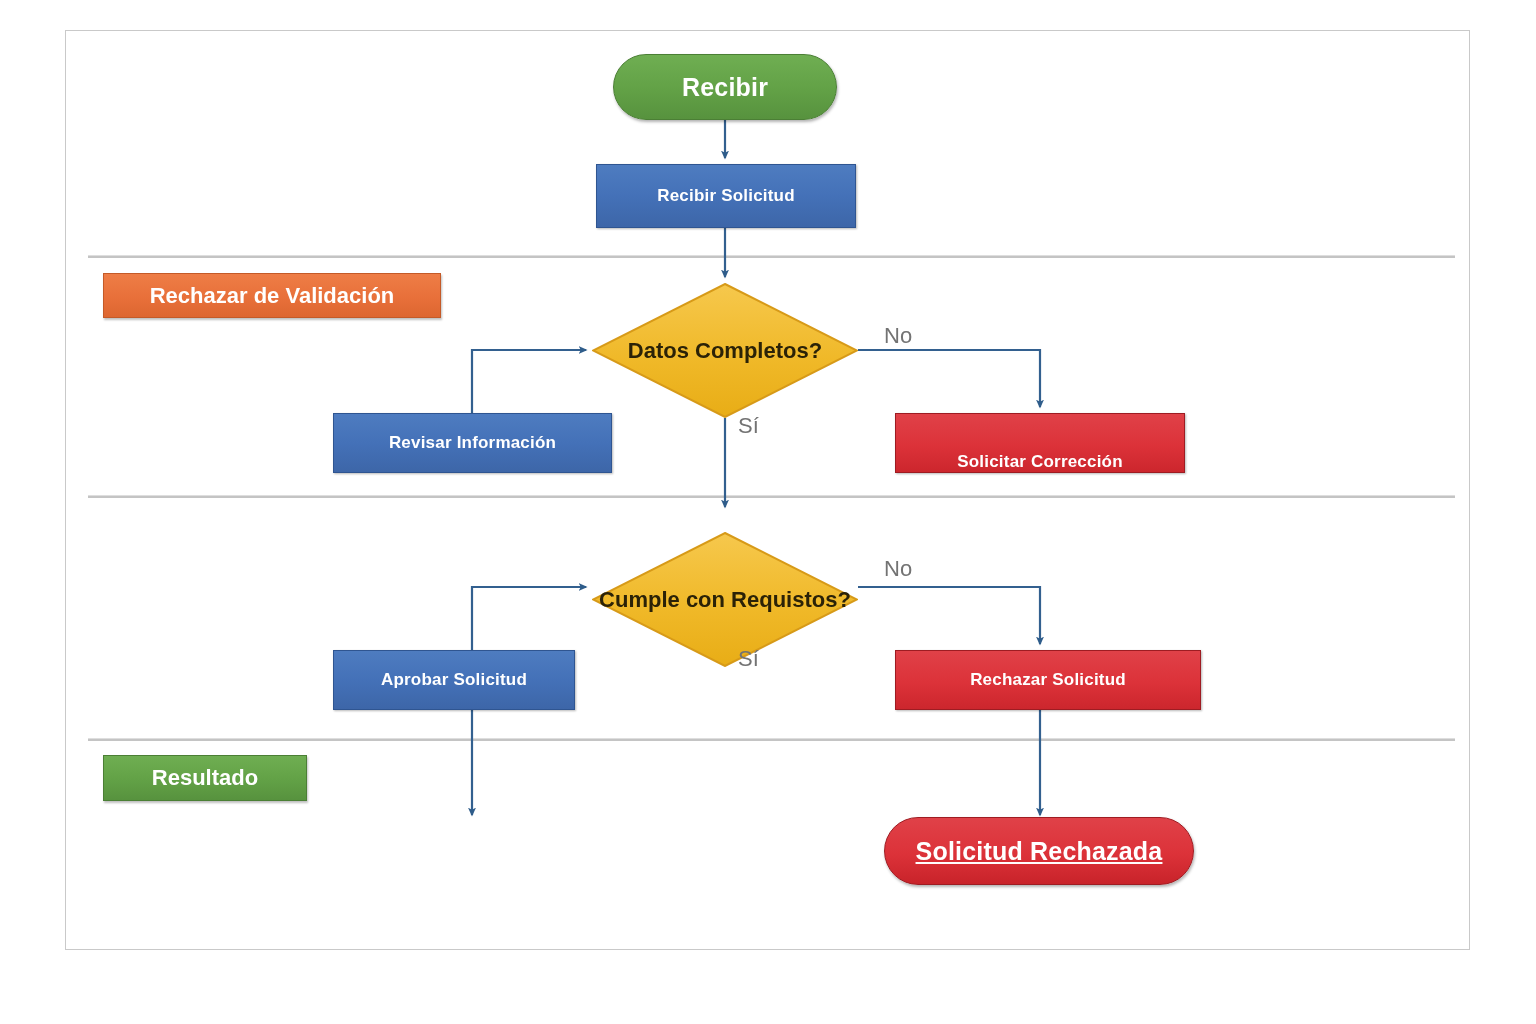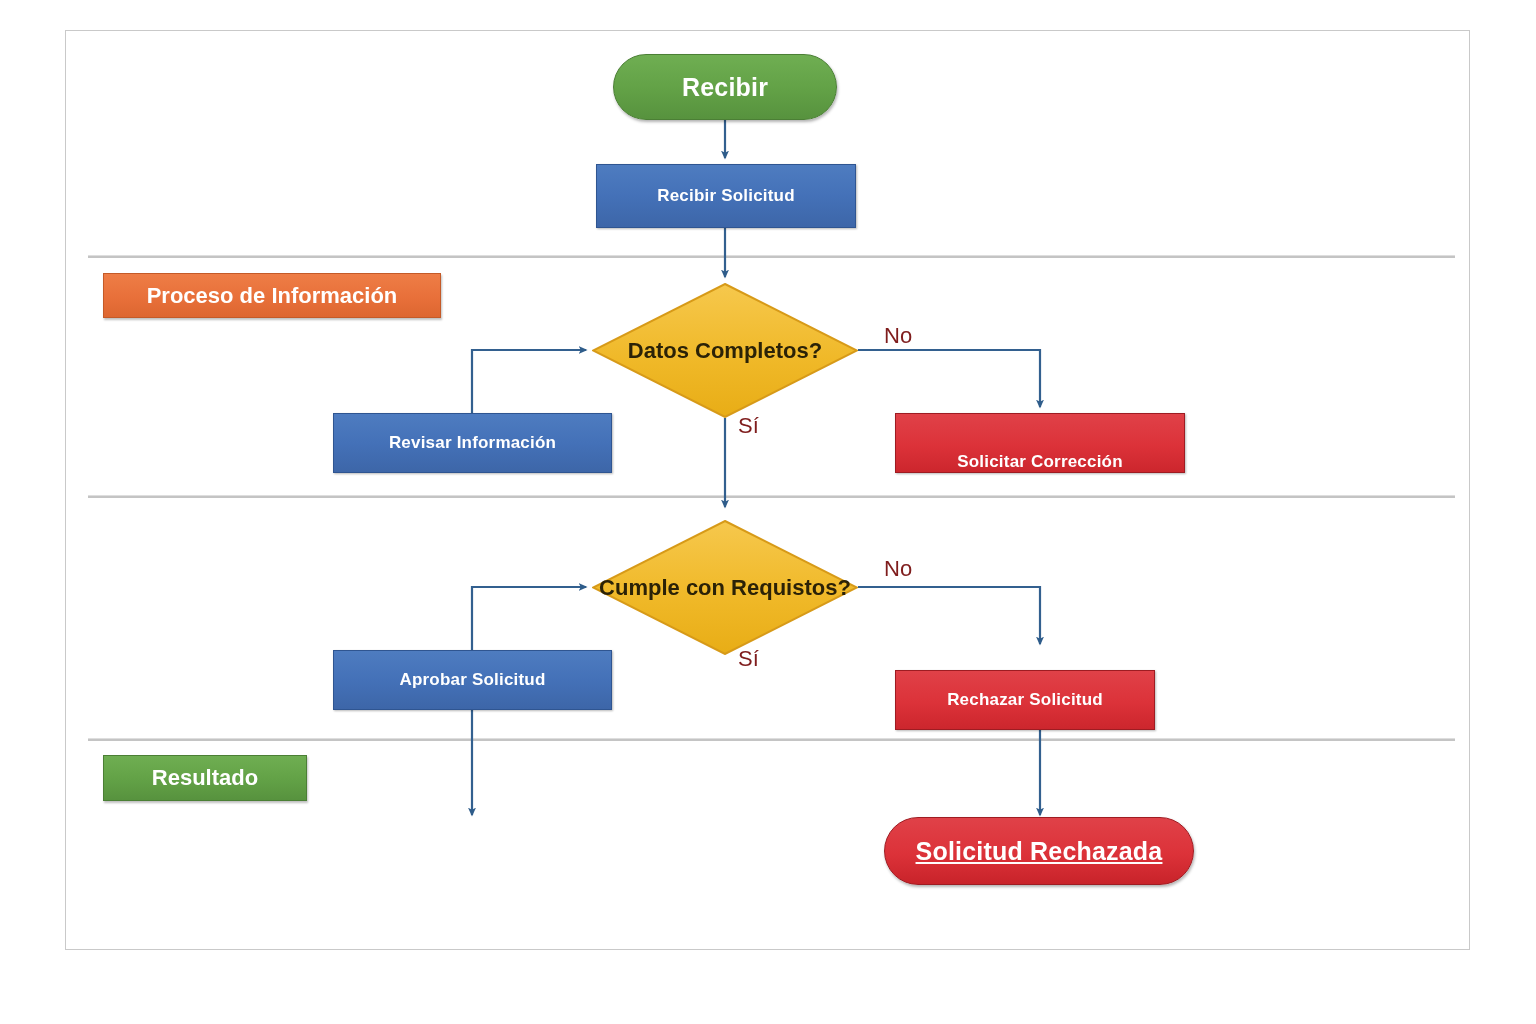--- a/index.html
+++ b/index.html
@@ -118,21 +118,21 @@
   .badge-orange {
     background: linear-gradient(180deg, #ee7d46 0%, #e8703a 55%, #dd6630 100%);
     border: 1px solid #c45a28;
   }
   .badge-green {
     background: linear-gradient(180deg, #6fae52 0%, #62a146 55%, #57923e 100%);
     border: 1px solid #4b7f35;
   }
   .edge-label {
     position: absolute;
-    color: #7f1d1d;
+    color: #737373;
     font-size: 22px;
     font-weight: normal;
     white-space: nowrap;
   }
 </style>
 </head>
 <body>
 
 <div id="canvas">
 
@@ -184,49 +184,49 @@
   </div>
 
   <div class="node node-rect node-blue" style="left:333px; top:413px; width:279px; height:60px;">
     <span>Revisar Información</span>
   </div>
 
   <div class="node node-rect node-red" style="left:895px; top:413px; width:290px; height:60px;align-items:flex-end;">
     <span>Solicitar Corrección</span>
   </div>
 
-  <div class="diamond-wrap" style="left:592px; top:520px; width:266px; height:135px;">
+  <div class="diamond-wrap" style="left:592px; top:532px; width:266px; height:135px;">
     <svg width="266" height="135" viewBox="0 0 266 135">
       <defs>
         <linearGradient id="gdiamond2" x1="0" y1="0" x2="0" y2="1">
           <stop offset="0%" stop-color="#f6c84d"></stop>
           <stop offset="55%" stop-color="#f0b929"></stop>
           <stop offset="100%" stop-color="#e8ad16"></stop>
         </linearGradient>
       </defs>
       <polygon points="133,1 265,67.5 133,134 1,67.5" fill="url(#gdiamond2)" stroke="#d79a18" stroke-width="2"></polygon>
     </svg>
     <div class="diamond-label">Cumple con Requistos?</div>
   </div>
 
-  <div class="node node-rect node-blue" style="left:333px; top:650px; width:279px; height:60px;text-align:center;">
+  <div class="node node-rect node-blue" style="left:333px; top:650px; width:242px; height:60px;text-align:center;">
     <span>Aprobar Solicitud</span>
   </div>
 
-  <div class="node node-rect node-red" style="left:895px; top:670px; width:260px; height:60px;text-align:right;">
+  <div class="node node-rect node-red" style="left:895px; top:650px; width:306px; height:60px;text-align:right;">
     <span>Rechazar Solicitud</span>
   </div>
 
 
   <div class="node node-term node-red-term" style="left:884px; top:817px; width:310px; height:68px;">
     <span>Solicitud Rechazada</span>
   </div>
 
   <div class="lane-badge badge-orange" style="left:103px; top:273px; width:338px; height:45px;">
-    <span>Proceso de Información</span>
+    <span>Rechazar de Validación</span>
   </div>
 
   <div class="lane-badge badge-green" style="left:103px; top:755px; width:204px; height:46px;">
     <span>Resultado</span>
   </div>
 
   <div class="edge-label" style="left:884px; top:323px;">No</div>
   <div class="edge-label" style="left:738px; top:413px;">Sí</div>
   <div class="edge-label" style="left:884px; top:556px;">No</div>
   <div class="edge-label" style="left:738px; top:646px;">Sí</div>

